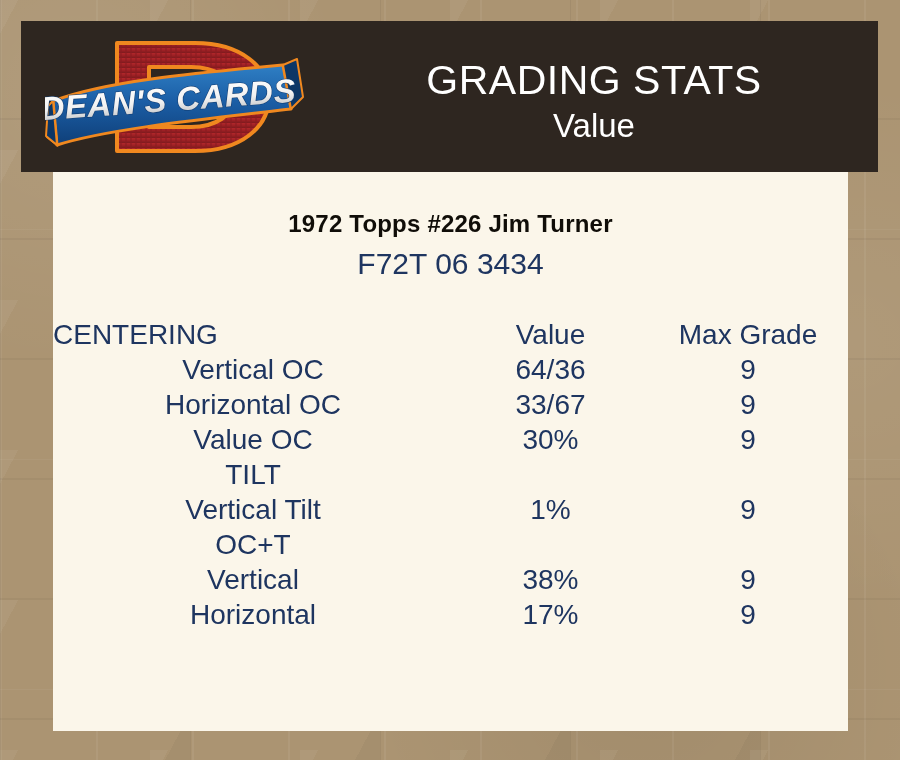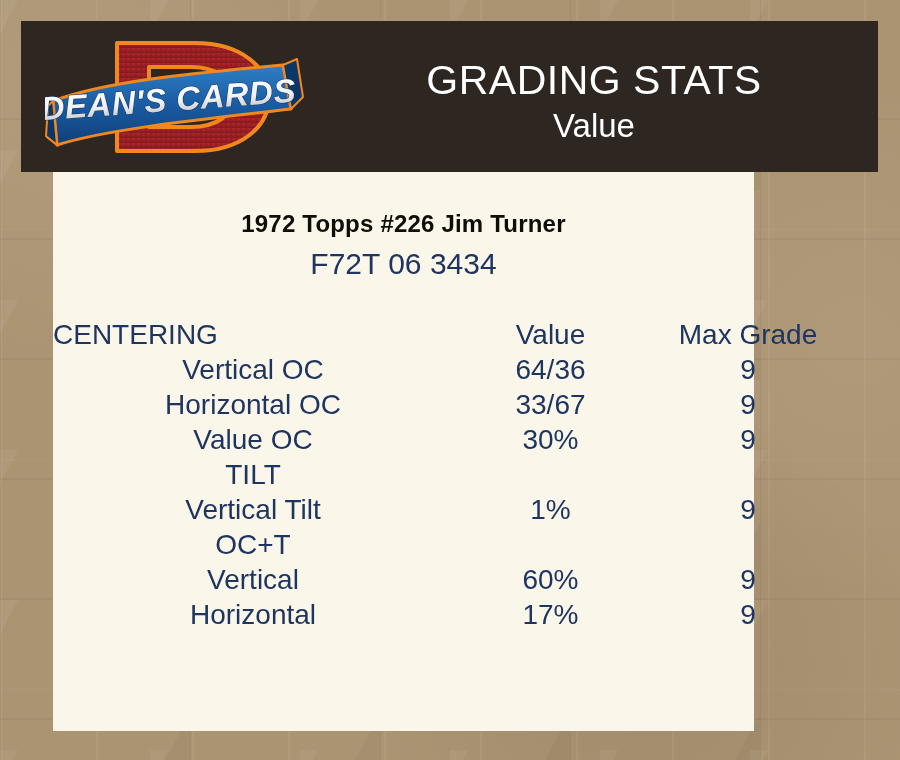--- a/index.html
+++ b/index.html
@@ -88,21 +88,21 @@
     line-height: 40px;
     margin-top: 2px;
     white-space: nowrap;
   }
 
   
   #content-panel {
     position: absolute;
     left: 53px;
     top: 172px;
-    width: 701px;
+    width: 795px;
     height: 559px;
     background: #fbf6ea;
     box-sizing: border-box;
   }
 
   #card-title {
     margin: 0;
     padding-top: 38px;
     text-align: center;
     font-size: 24px;
@@ -251,21 +251,21 @@
           <td class="stat-value">1%</td>
           <td class="stat-grade">9</td>
         </tr>
         <tr class="section-row">
           <td class="section-name">OC+T</td>
           <td></td>
           <td></td>
         </tr>
         <tr class="stat-row">
           <td class="stat-name">Vertical</td>
-          <td class="stat-value">60%</td>
+          <td class="stat-value">38%</td>
           <td class="stat-grade">9</td>
         </tr>
         <tr class="stat-row">
           <td class="stat-name">Horizontal</td>
           <td class="stat-value">17%</td>
           <td class="stat-grade">9</td>
         </tr>
       </tbody>
   </table>
 

